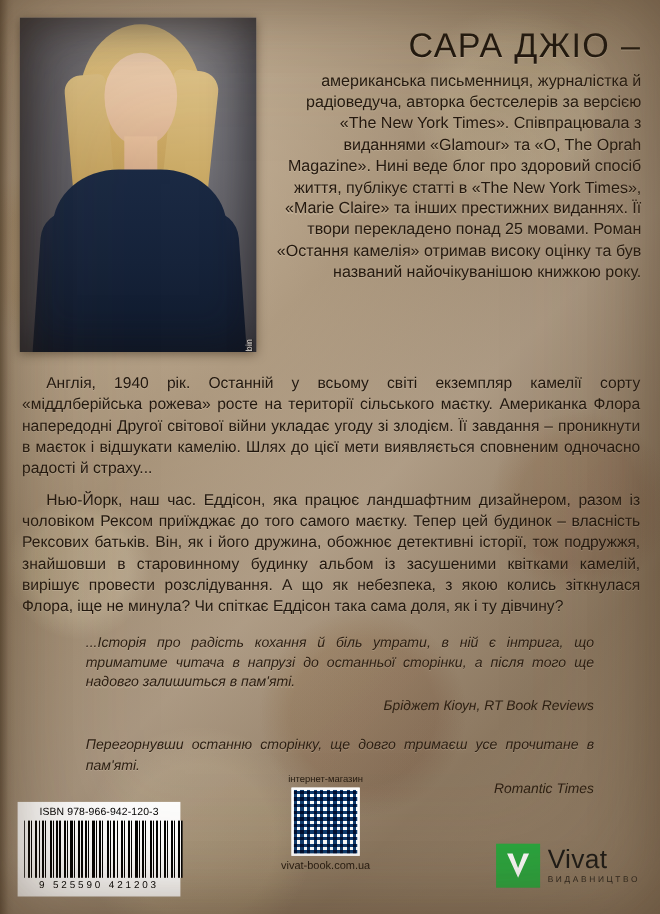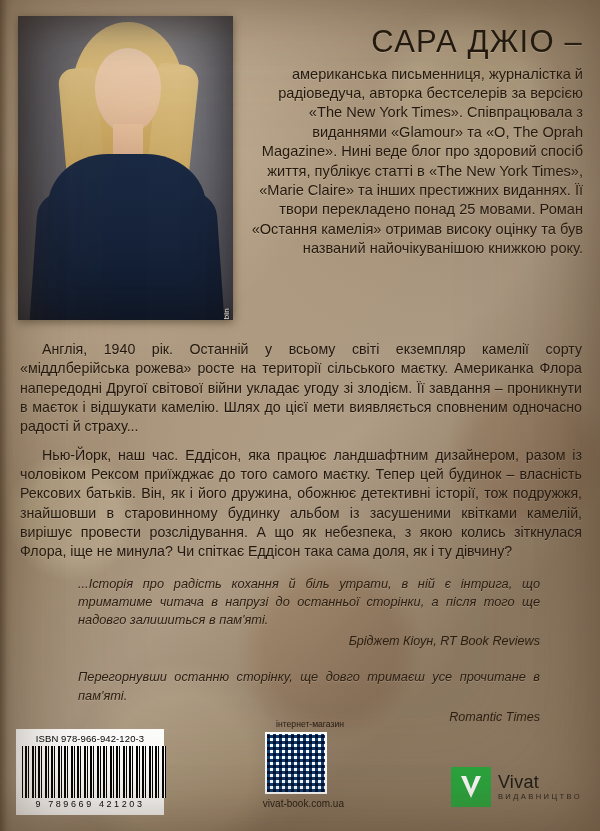--- a/index.html
+++ b/index.html
@@ -268,23 +268,23 @@
     font-size: 9px;
     color: #000;
     text-align: center;
     letter-spacing: 2.6px;
     margin: 1px 0 0 0;
   }
 
   .qr-block {
     position: absolute;
     left: 248px;
-    bottom: 22px;
+    bottom: 38px;
     width: 96px;
-    text-align: right;
+    text-align: center;
   }
   .qr-title {
     font-size: 8.6px;
     color: #241a10;
     margin: 0 0 3px 0;
   }
   .qr-code {
     width: 58px;
     height: 58px;
     margin: 0 auto;
@@ -316,21 +316,21 @@
     background: #2aa83f;
     display: flex;
     align-items: center;
     justify-content: center;
   }
   .pub-mark svg { display: block; }
   .pub-names {
     line-height: 1;
   }
   .pub-name {
-    font-size: 18px;
+    font-size: 24px;
     color: #1c1a17;
     letter-spacing: 0.3px;
     display: block;
   }
   .pub-sub {
     font-size: 7.6px;
     color: #2a241c;
     letter-spacing: 2.4px;
     display: block;
     margin-top: 2px;
@@ -375,21 +375,21 @@
     </div>
     <div class="review">
       <p class="review-text">Перегорнувши останню сторінку, ще довго тримаєш усе прочитане в пам'яті.</p>
       <p class="review-source">Romantic Times</p>
     </div>
   </div>
 
   <div class="barcode-box">
     <p class="isbn-text">ISBN 978-966-942-120-3</p>
     <div class="bars"></div>
-    <p class="barcode-digits">9 789669 421203</p>
+    <p class="barcode-digits">9 525590 421203</p>
   </div>
 
   <div class="qr-block">
     <p class="qr-title">інтернет-магазин</p>
     <div class="qr-code"></div>
     <p class="qr-caption">vivat-book.com.ua</p>
   </div>
 
   <div class="publisher">
     <div class="pub-mark">

